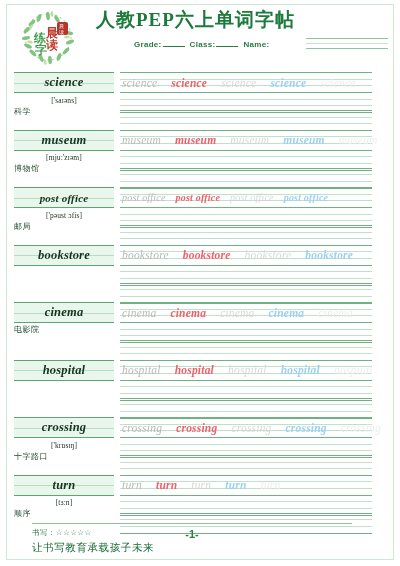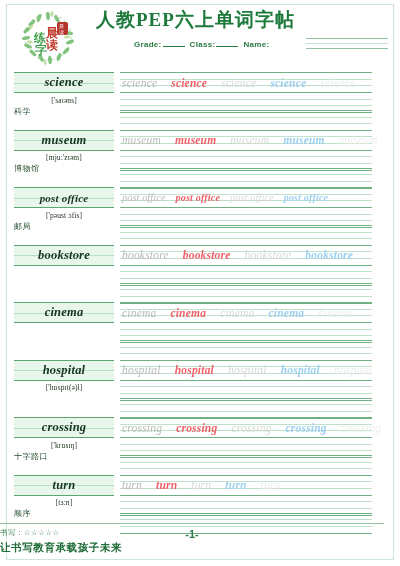--- a/index.html
+++ b/index.html
@@ -225,41 +225,41 @@
   .rep.r3 { color: #d8d8d8; font-weight: normal; }
   .rep.r4 { color: #9ed0ef; font-weight: bold; }
   .rep.r5 { color: #ededed; font-weight: normal; }
 
   
   #footer {
     position: absolute;
     left: 0;
     right: 16px;
     bottom: 8px;
-    padding: 0 0;
+    padding: 0 32px;
     box-sizing: border-box;
   }
   .footer-rule {
     border-top: 1px solid #8fc3a1;
     margin-bottom: 4px;
   }
   .footer-inner {
     position: relative;
     height: 30px;
   }
   .rating-line {
     font-family: "Liberation Serif", serif;
     font-size: 7.5px;
     color: #2a7a46;
     letter-spacing: 0.4px;
   }
   .stars { letter-spacing: 0.5px; }
   .slogan {
     font-family: "Liberation Serif", serif;
-    font-weight: bold;
+    font-weight: normal;
     font-size: 10.5px;
     color: #1d6b35;
     letter-spacing: 0.6px;
     margin-top: 3px;
   }
   .page-num {
     position: absolute;
     left: 0; right: 0;
     top: 0;
     text-align: center;
@@ -476,20 +476,21 @@
             <span class="rep r3" style="margin-right: 14px;">bookstore</span>
             <span class="rep r4" style="margin-right: 14px;">bookstore</span>
           </div>
         </div>
       </div>
       <div class="word-row">
         <div class="left-cell">
           <div class="word-band">
             <div class="headword">cinema</div>
           </div>
+          <div class="meaning">电影院</div>
         </div>
         <div class="right-cell">
           <div class="stave stave-1">
             <div class="ln top"></div>
             <div class="ln mid1"></div>
             <div class="ln mid2"></div>
             <div class="ln base"></div>
           </div>
           <div class="stave stave-2">
             <div class="ln top"></div>
@@ -510,21 +511,20 @@
             <span class="rep r4" style="margin-right: 14px;">cinema</span>
             <span class="rep r5" style="margin-right: 14px;">cinema</span>
           </div>
         </div>
       </div>
       <div class="word-row">
         <div class="left-cell">
           <div class="word-band">
             <div class="headword">hospital</div>
           </div>
-          <div class="phon">['hɒspɪt(ə)l]</div>
         </div>
         <div class="right-cell">
           <div class="stave stave-1">
             <div class="ln top"></div>
             <div class="ln mid1"></div>
             <div class="ln mid2"></div>
             <div class="ln base"></div>
           </div>
           <div class="stave stave-2">
             <div class="ln top"></div>

